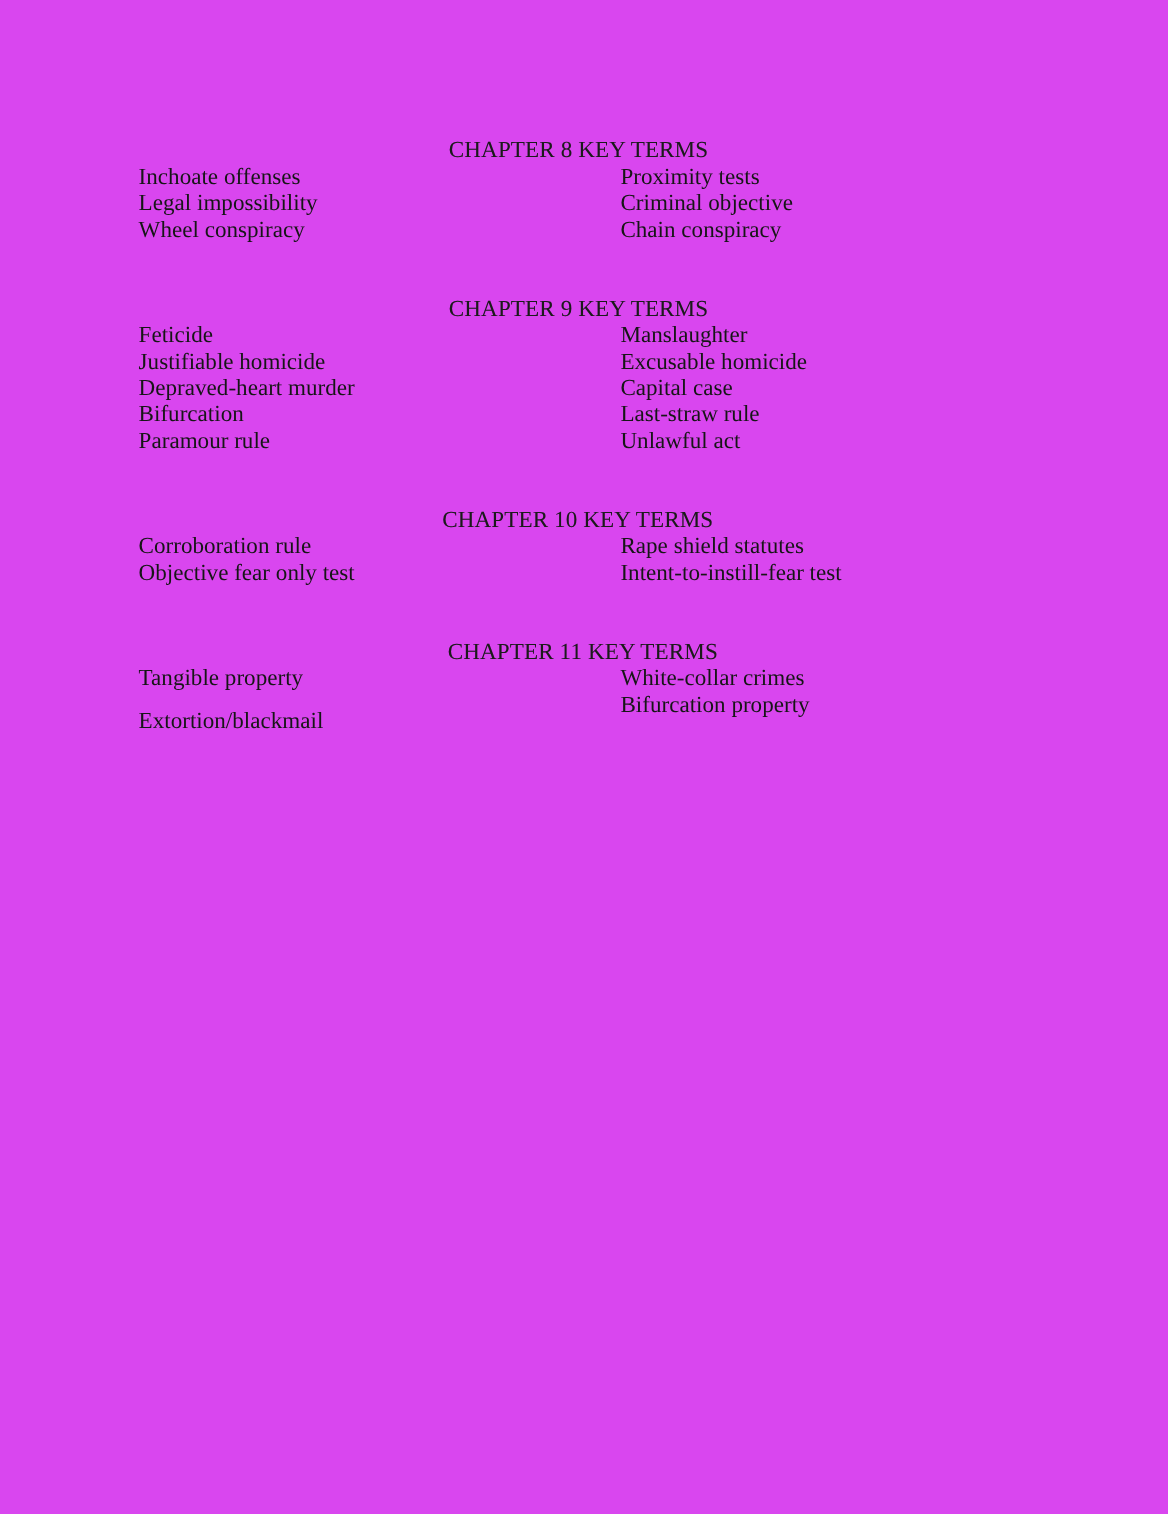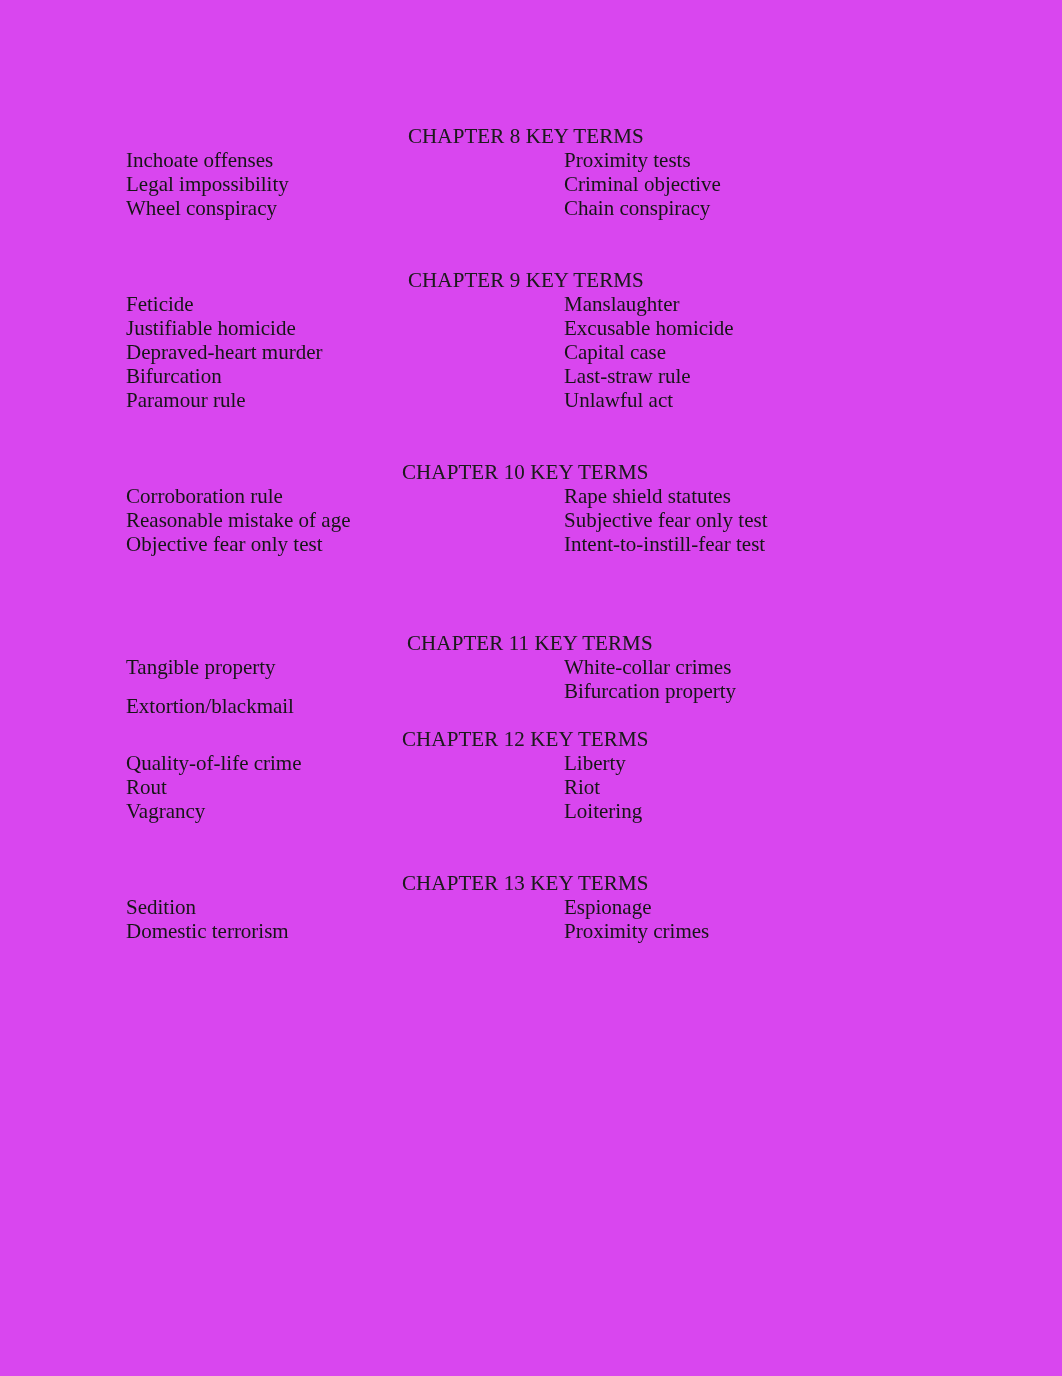--- a/index.html
+++ b/index.html
@@ -132,71 +132,41 @@
     <div class="blank-line"></div>
     <div class="blank-line"></div>
 
     <div class="section">
       <div class="chapter-heading" style="padding-left: 402px;">CHAPTER 10 KEY TERMS</div>
       <div class="term-row">
         <span class="term-left" style="color: rgb(22, 22, 22);">Corroboration rule</span>
         <span class="term-right" style="color: rgb(22, 22, 22);">Rape shield statutes</span>
       </div>
       <div class="term-row">
-        <span class="term-left" style="color: rgb(22, 22, 22);">Reasonable mistake of age</span>
-        <span class="term-right" style="color: rgb(22, 22, 22);">Subjective fear only test</span>
-      </div>
-      <div class="term-row">
         <span class="term-left" style="color: rgb(22, 22, 22);">Objective fear only test</span>
         <span class="term-right" style="color: rgb(22, 22, 22);">Intent-to-instill-fear test</span>
       </div>
     </div>
 
     <div class="blank-line"></div>
     <div class="blank-line"></div>
 
     <div class="section">
-      <div class="chapter-heading" style="padding-left: 407px; margin-top: 27px;">CHAPTER 11 KEY TERMS</div>
+      <div class="chapter-heading" style="padding-left: 407px;">CHAPTER 11 KEY TERMS</div>
       <div class="term-row">
         <span class="term-left" style="color: rgb(22, 22, 22);">Tangible property</span>
         <span class="term-right" style="color: rgb(22, 22, 22);">White-collar crimes</span>
       </div>
       <div class="term-row">
         <span class="term-left" style="color: rgb(22, 22, 22); margin-top: 15px;">Extortion/blackmail</span>
         <span class="term-right" style="color: rgb(22, 22, 22);">Bifurcation property</span>
       </div>
     </div>
 
     <div class="blank-line"></div>
 
-    <div class="section">
-      <div class="chapter-heading" style="padding-left: 402px;">CHAPTER 12 KEY TERMS</div>
-      <div class="term-row">
-        <span class="term-left" style="color: rgb(22, 22, 22);">Quality-of-life crime</span>
-        <span class="term-right" style="color: rgb(22, 22, 22);">Liberty</span>
-      </div>
-      <div class="term-row">
-        <span class="term-left" style="color: rgb(22, 22, 22);">Rout</span>
-        <span class="term-right" style="color: rgb(22, 22, 22);">Riot</span>
-      </div>
-      <div class="term-row">
-        <span class="term-left" style="color: rgb(22, 22, 22);">Vagrancy</span>
-        <span class="term-right" style="color: rgb(22, 22, 22);">Loitering</span>
-      </div>
-    </div>
 
     <div class="blank-line"></div>
     <div class="blank-line"></div>
 
-    <div class="section">
-      <div class="chapter-heading" style="padding-left: 402px;">CHAPTER 13 KEY TERMS</div>
-      <div class="term-row">
-        <span class="term-left" style="color: rgb(22, 22, 22);">Sedition</span>
-        <span class="term-right" style="color: rgb(22, 22, 22);">Espionage</span>
-      </div>
-      <div class="term-row">
-        <span class="term-left" style="color: rgb(22, 22, 22);">Domestic terrorism</span>
-        <span class="term-right" style="color: rgb(22, 22, 22);">Proximity crimes</span>
-      </div>
-    </div>
 
   </div>
 </div>
 
 </body></html>

